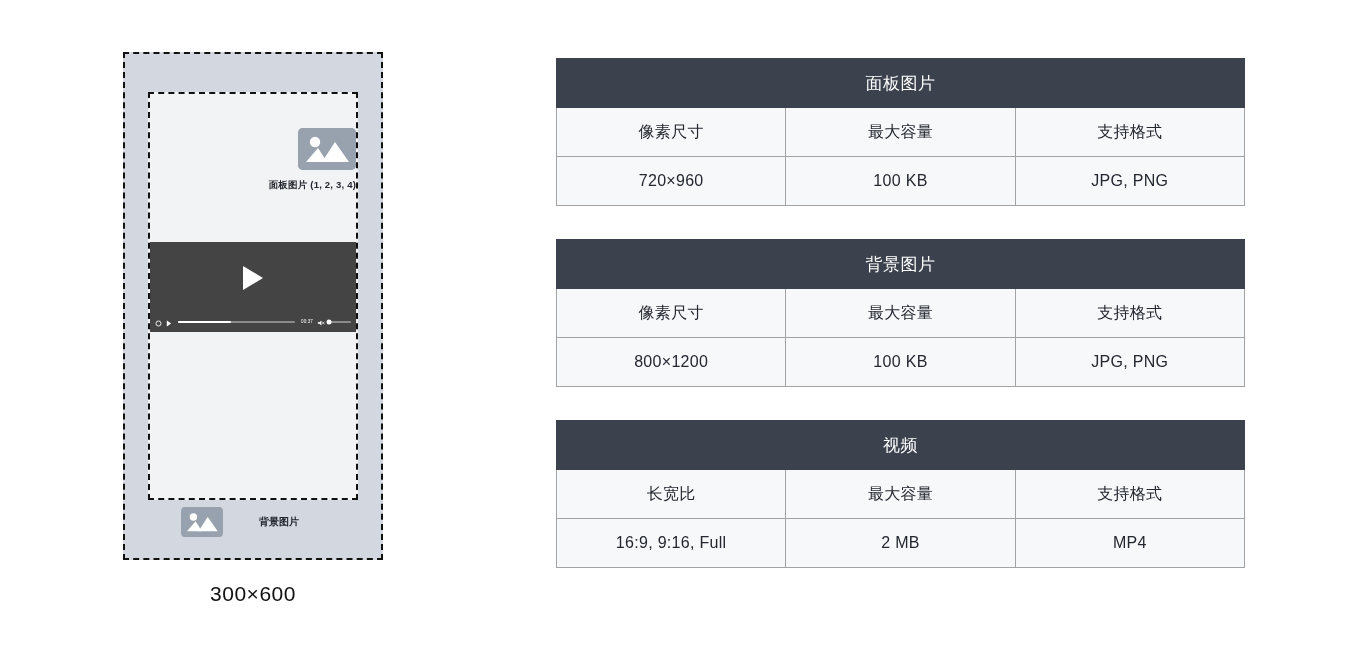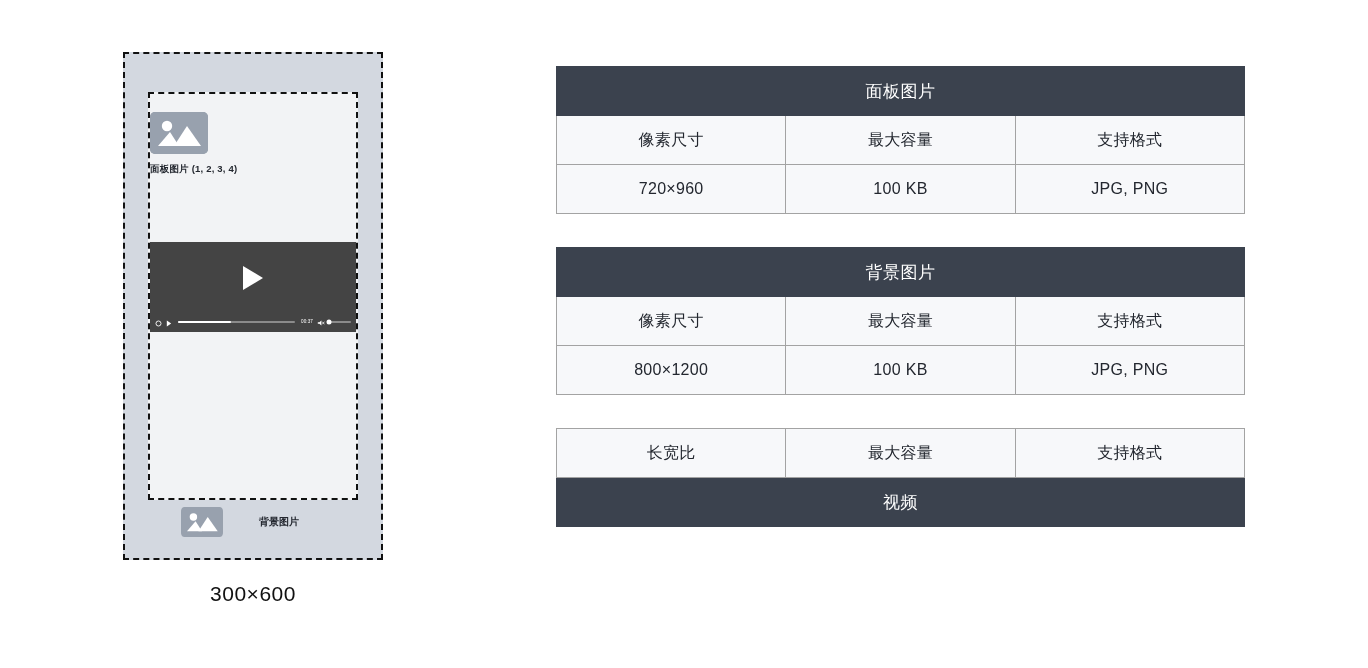--- a/index.html
+++ b/index.html
@@ -47,25 +47,25 @@
     background: #98a1ae;
     border-radius: 5px;
     display: block;
     position: relative;
   }
   .img-icon svg { display: block; }
 
   #panel-img-block {
     position: absolute;
     left: 0;
-    top: 18px;
+    top: 34px;
     width: 100%;
     display: flex;
     flex-direction: column;
-    align-items: flex-start;
+    align-items: flex-end;
   }
   #panel-img-icon {
     width: 58px;
     height: 42px;
   }
   #panel-img-label {
     margin-top: 9px;
     font-size: 9.5px;
     font-weight: bold;
     color: #23272f;
@@ -185,21 +185,20 @@
     left: 556px;
     top: 58px;
     width: 689px;
   }
   .spec-table {
     width: 100%;
     border-collapse: collapse;
     table-layout: fixed;
     margin-bottom: 33px;
     background: #0f172a;
-    margin-top: 8px;
   }
   .spec-table:last-child { margin-bottom: 0; }
   .spec-table th.tbl-title {
     background: #3b424e;
     color: #ffffff;
     font-size: 17px;
     font-weight: normal;
     height: 46px;
     text-align: center;
     border: 1px solid #3b424e;
@@ -323,23 +322,28 @@
       <td>800×1200</td>
       <td>100 KB</td>
       <td>JPG, PNG</td>
     </tr>
   </tbody>
     </table>
 
   <table class="spec-table">
     <tbody>
         <tr>
+      <th class="tbl-title" colspan="3">视频</th>
+    </tr>
+    <tr>
       <td class="col-head">长宽比</td>
       <td class="col-head">最大容量</td>
       <td class="col-head">支持格式</td>
     </tr>
     <tr>
-      <th class="tbl-title" colspan="3">视频</th>
+      <td>16:9, 9:16, Full</td>
+      <td>2 MB</td>
+      <td>MP4</td>
     </tr>
   </tbody>
     </table>
 
 </div>
 
 </body></html>

